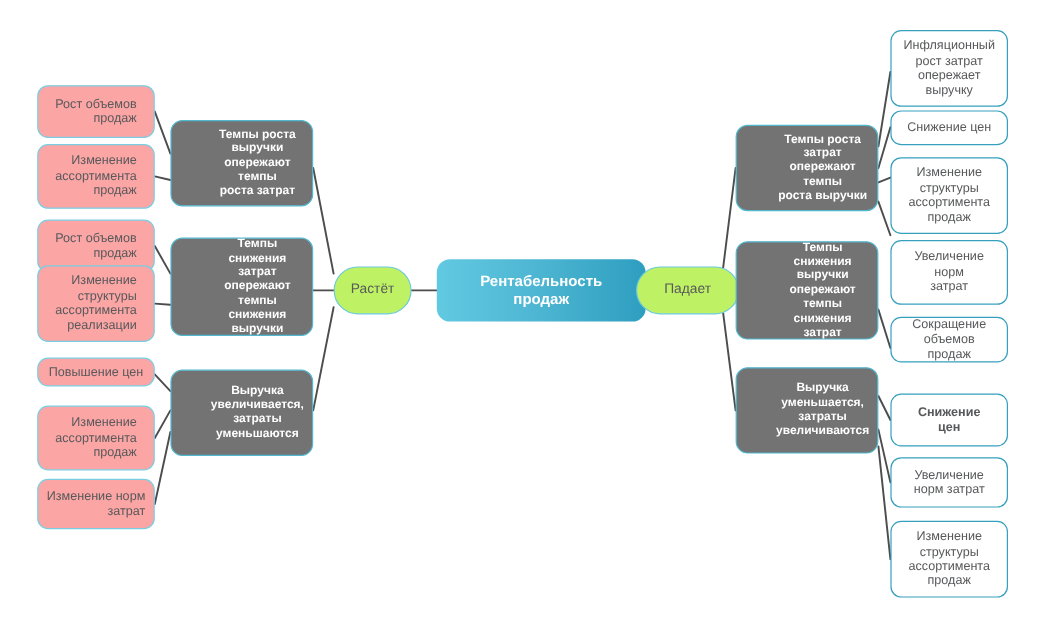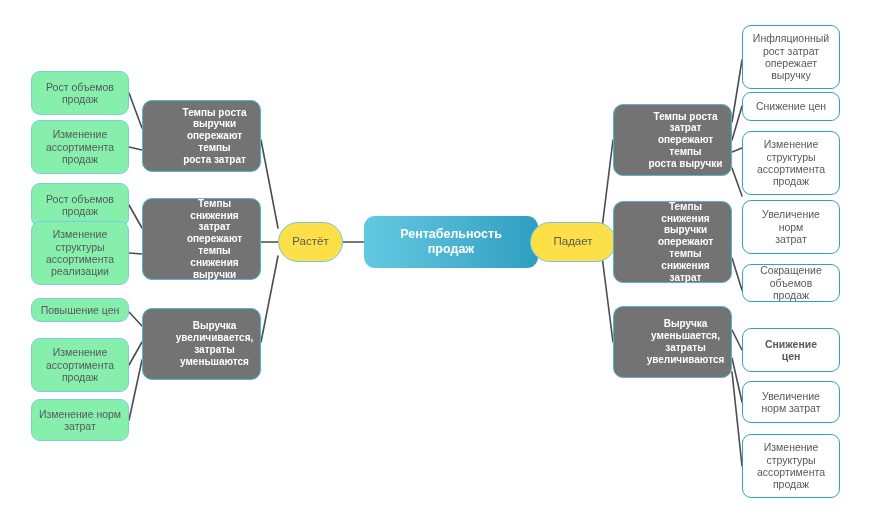--- a/index.html
+++ b/index.html
@@ -18,45 +18,46 @@
     display:flex;align-items:center;justify-content:center;
     text-align:center;
     border-radius:9px;
     line-height:1.18;
     z-index:2;
   }
   .node span{display:block;padding:0 4px;white-space:pre-line;}
 
   
   .leaf-l{
-    background:#86efac;
+    background:#fca5a5;
     border:1.6px solid #7ACDE2;
     color:#58595b;
     font-size:10.5px;
+    text-align:right;
   }
   
   .leaf-r{
     background:#ffffff;
     border:1.8px solid #36A0BE;
     color:#58595b;
     font-size:10.5px;
   }
   
   .mid{
     background:#737373;
     border:1.5px solid #51B8D0;
     color:#ffffff;
     font-size:10px;
     font-weight:700;
     border-radius:10px;
     padding-left:26px;
   }
   
   .branch{
-    background:#fde047;
+    background:#bef264;
     border:1.8px solid #6CC9DE;
     color:#58595b;
     font-size:11.5px;
     border-radius:20px;
   }
   
   .root{
     background:linear-gradient(90deg,#62C9E2 0%,#4FB7D3 45%,#2E9EC0 100%);
     color:#ffffff;
     font-size:12.5px;

